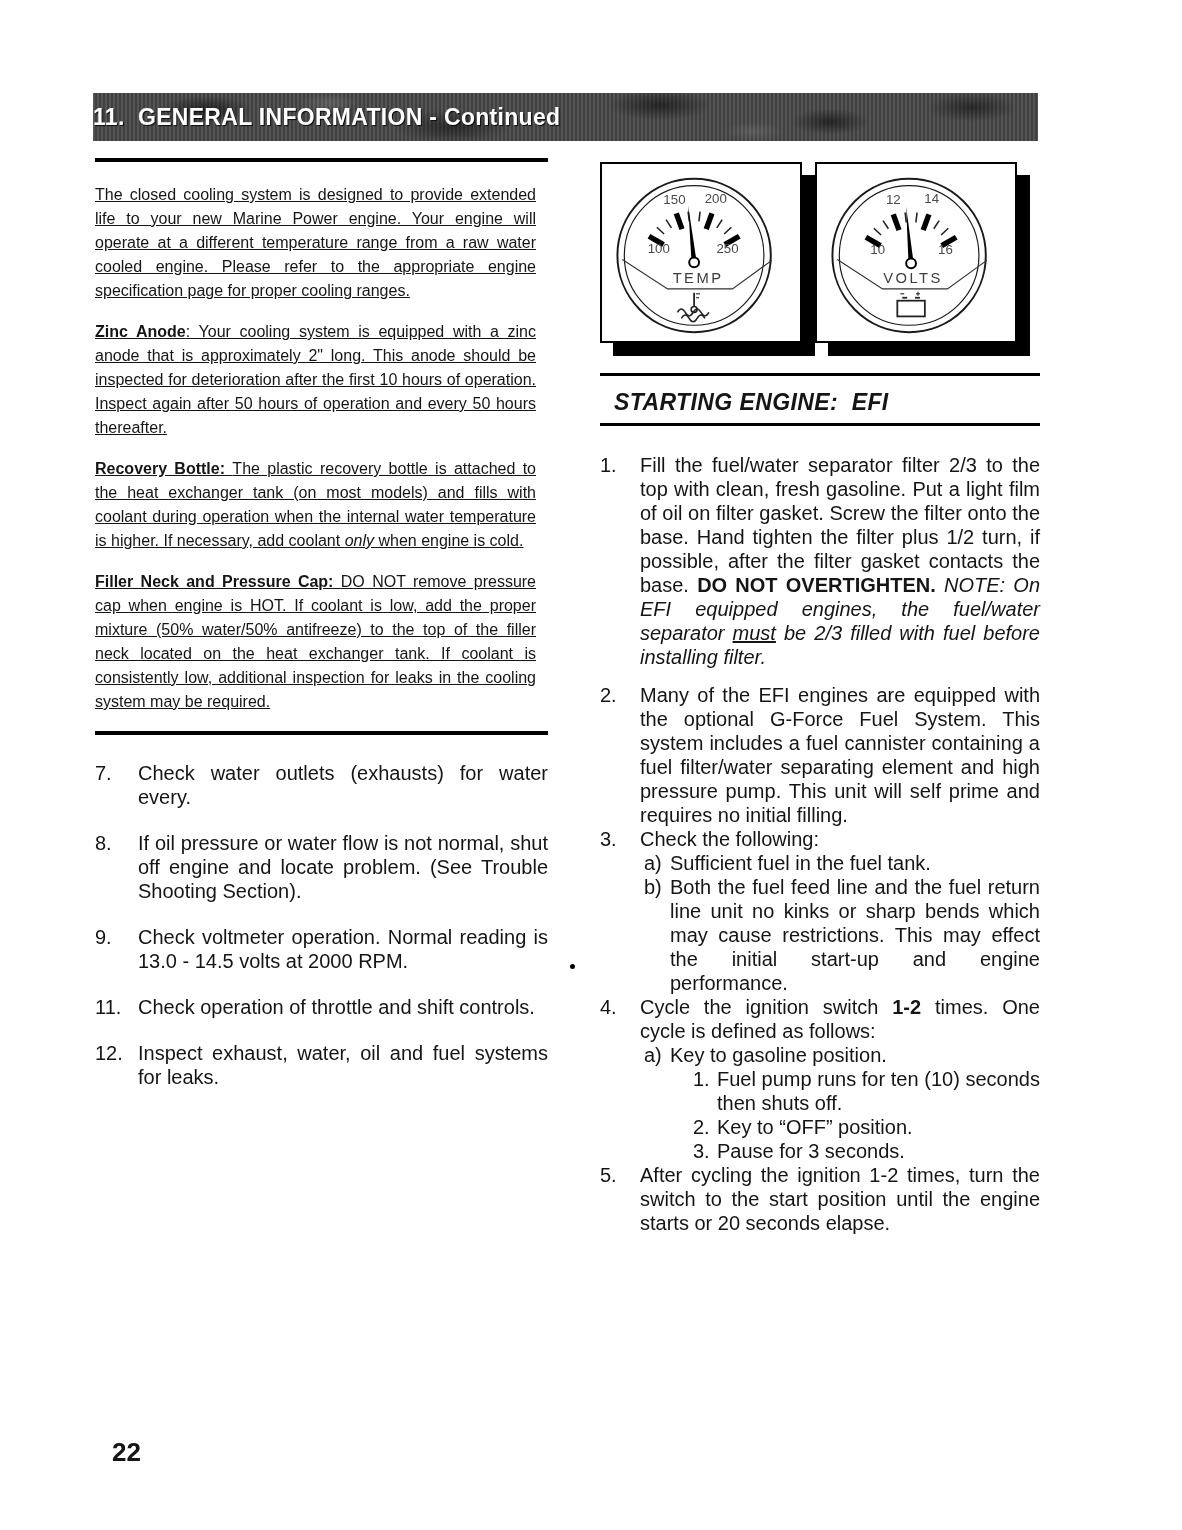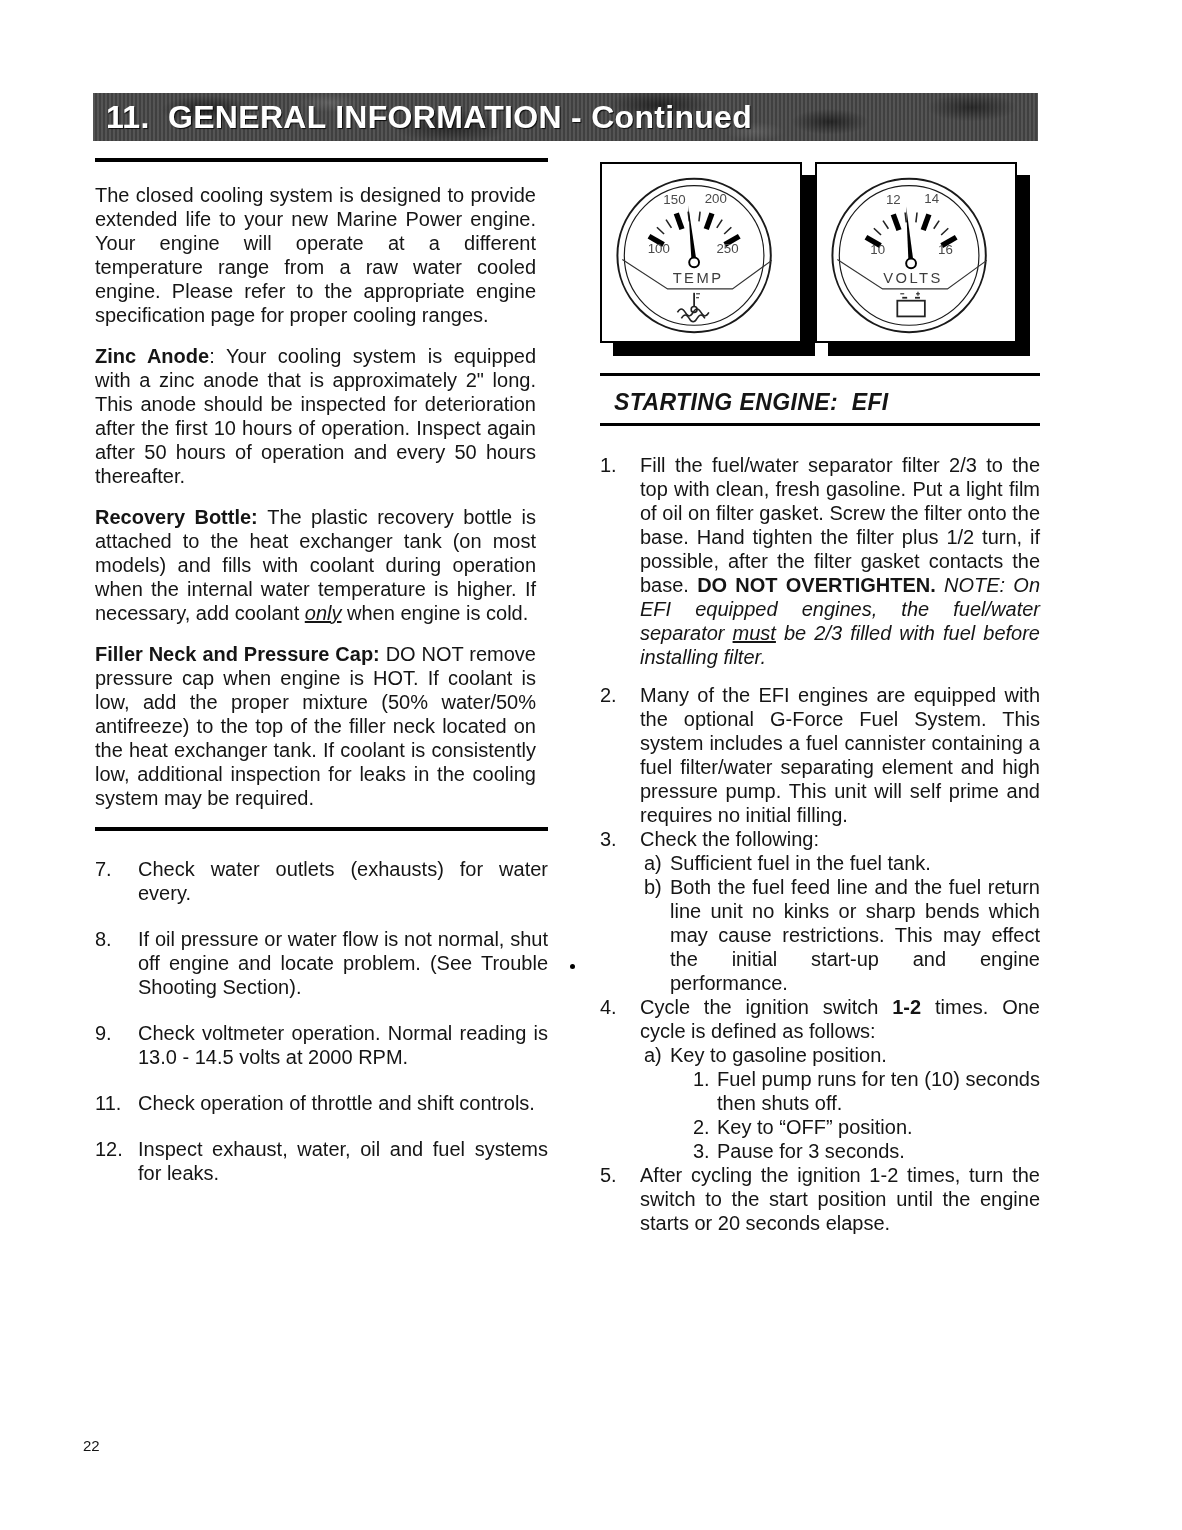--- a/index.html
+++ b/index.html
@@ -12,32 +12,32 @@
           background-image:
             radial-gradient(ellipse 70px 22px at 12% 35%, rgba(0,0,0,.55), transparent 65%),
             radial-gradient(ellipse 90px 26px at 38% 70%, rgba(0,0,0,.45), transparent 65%),
             radial-gradient(ellipse 80px 24px at 60% 25%, rgba(0,0,0,.5), transparent 65%),
             radial-gradient(ellipse 60px 20px at 78% 60%, rgba(0,0,0,.5), transparent 65%),
             radial-gradient(ellipse 70px 22px at 93% 30%, rgba(0,0,0,.45), transparent 65%),
             radial-gradient(ellipse 50px 16px at 25% 20%, rgba(255,255,255,.12), transparent 60%),
             radial-gradient(ellipse 50px 16px at 70% 80%, rgba(255,255,255,.10), transparent 60%),
             repeating-linear-gradient(90deg, rgba(255,255,255,.06) 0 2px, rgba(0,0,0,.14) 2px 4px);
           display:flex;align-items:center;}
-  .banner-text{color:#ffffff;font-weight:bold;font-size:32px;padding-left:13px;
+  .banner-text{color:#ffffff;font-weight:bold;font-size:23px;
                white-space:pre;letter-spacing:.3px;text-shadow:1px 1px 1px rgba(0,0,0,.85);}
 
   
   .leftcol{position:absolute;left:95px;top:158px;width:453px;}
   .rightcol{position:absolute;left:600px;top:162px;width:440px;}
 
   .rule{height:4px;background:#000;}
   .toprule{margin-bottom:21px;}
   .midrule{margin:10px 0 26px 0;}
 
-  .para{font-size:20px;line-height:24px;text-align:justify;margin:0 12px 17px 0;}
+  .para{font-size:16px;line-height:24px;text-align:justify;margin:0 12px 17px 0;text-decoration:underline;}
   .b{font-weight:bold;}
   .i{font-style:italic;}
   .iu{font-style:italic;text-decoration:underline;}
 
   .row{display:flex;font-size:20px;line-height:24px;}
   .row .num{flex:0 0 43px;}
   .row .txt{flex:1;text-align:justify;}
   #left-list .row{margin-bottom:22px;}
   #right-list .row{margin-bottom:0;}
   #right-list .row .num{flex:0 0 40px;}
@@ -52,21 +52,21 @@
   .gaugebox{width:198px;height:177px;background:#fff;border:2px solid #000;
             box-shadow:13px 13px 0 #000;}
   .gaugebox svg{display:block;width:198px;height:177px;}
 
   .sechead{margin-top:30px;}
   .sechead .hrule{height:3px;background:#000;}
   .sechead h2{font-size:23px;font-weight:bold;font-style:italic;margin:13px 0 7px 14px;
               white-space:pre;letter-spacing:.4px;}
   #right-list{margin-top:27px;}
 
-  .pagenum{position:absolute;left:83px;top:1437px;font-size:15px;font-weight:normal;}
+  .pagenum{position:absolute;left:112px;top:1437px;font-size:26px;font-weight:bold;}
   .artifact{position:absolute;left:570px;top:964px;width:5px;height:5px;background:#000;border-radius:50%;}
 </style>
 </head>
 <body>
 
 <div class="page">
 
   <div class="banner">
     <span class="banner-text">11.  GENERAL INFORMATION - Continued</span>
   </div>

